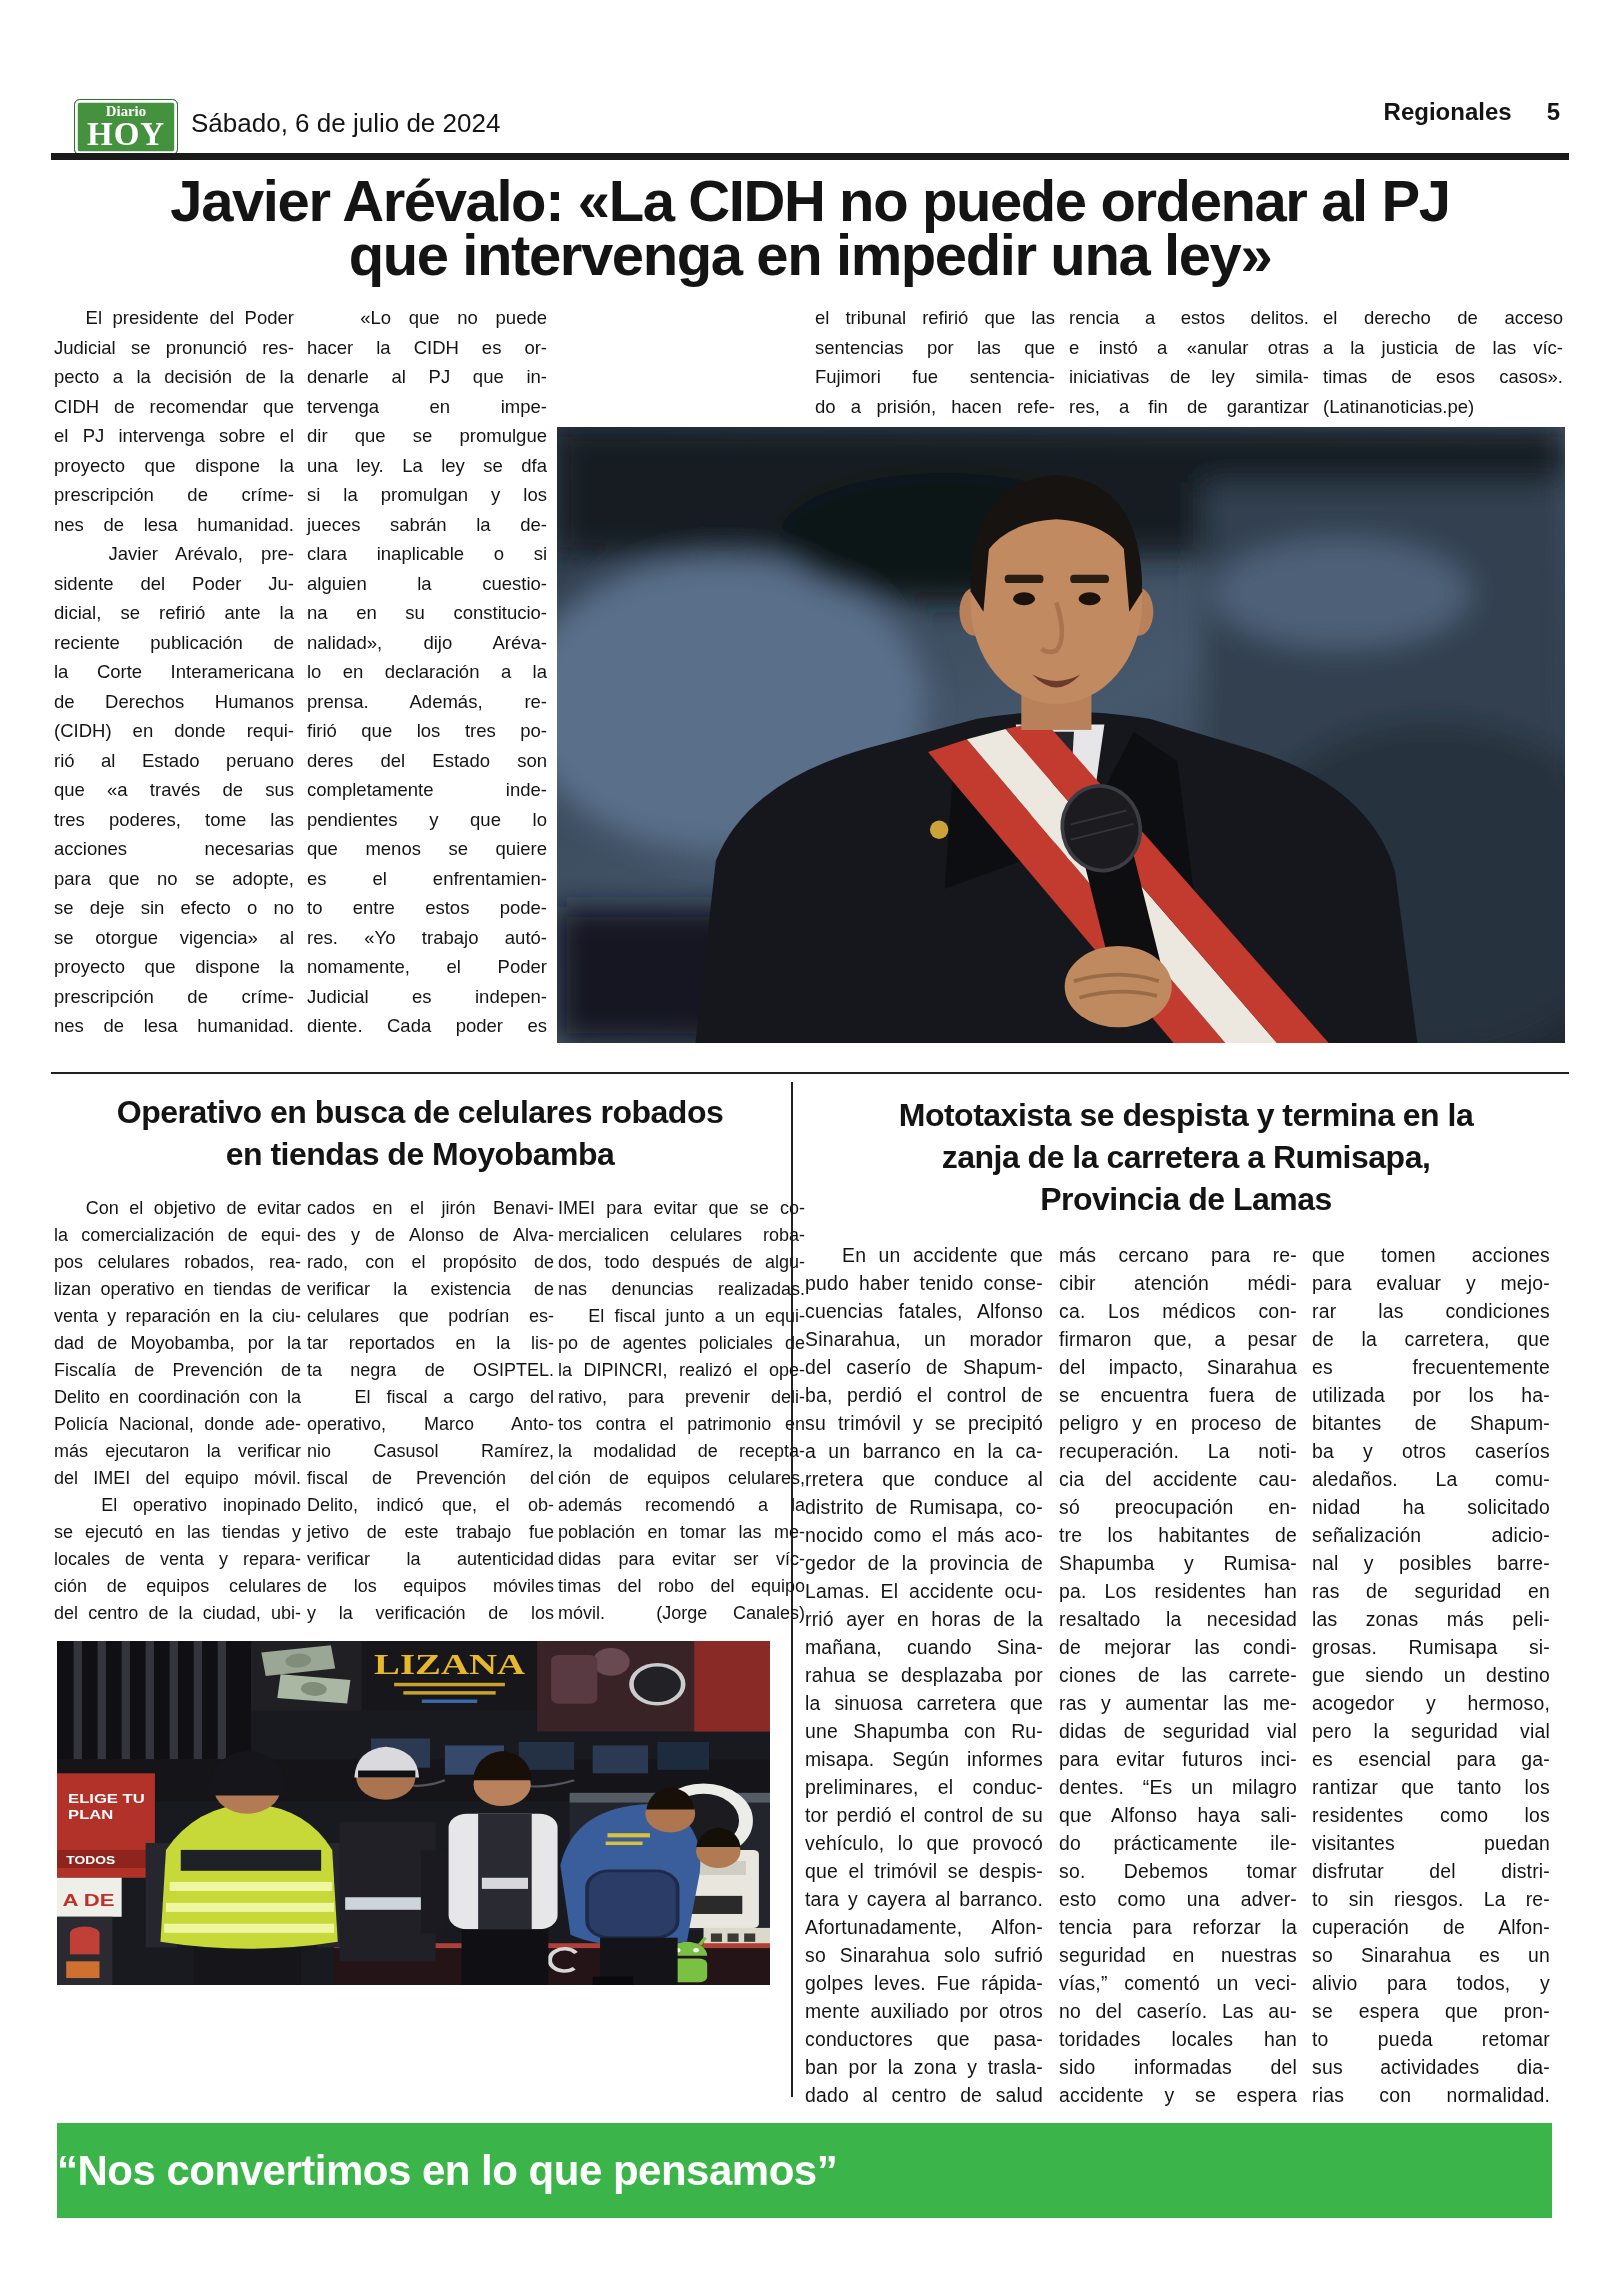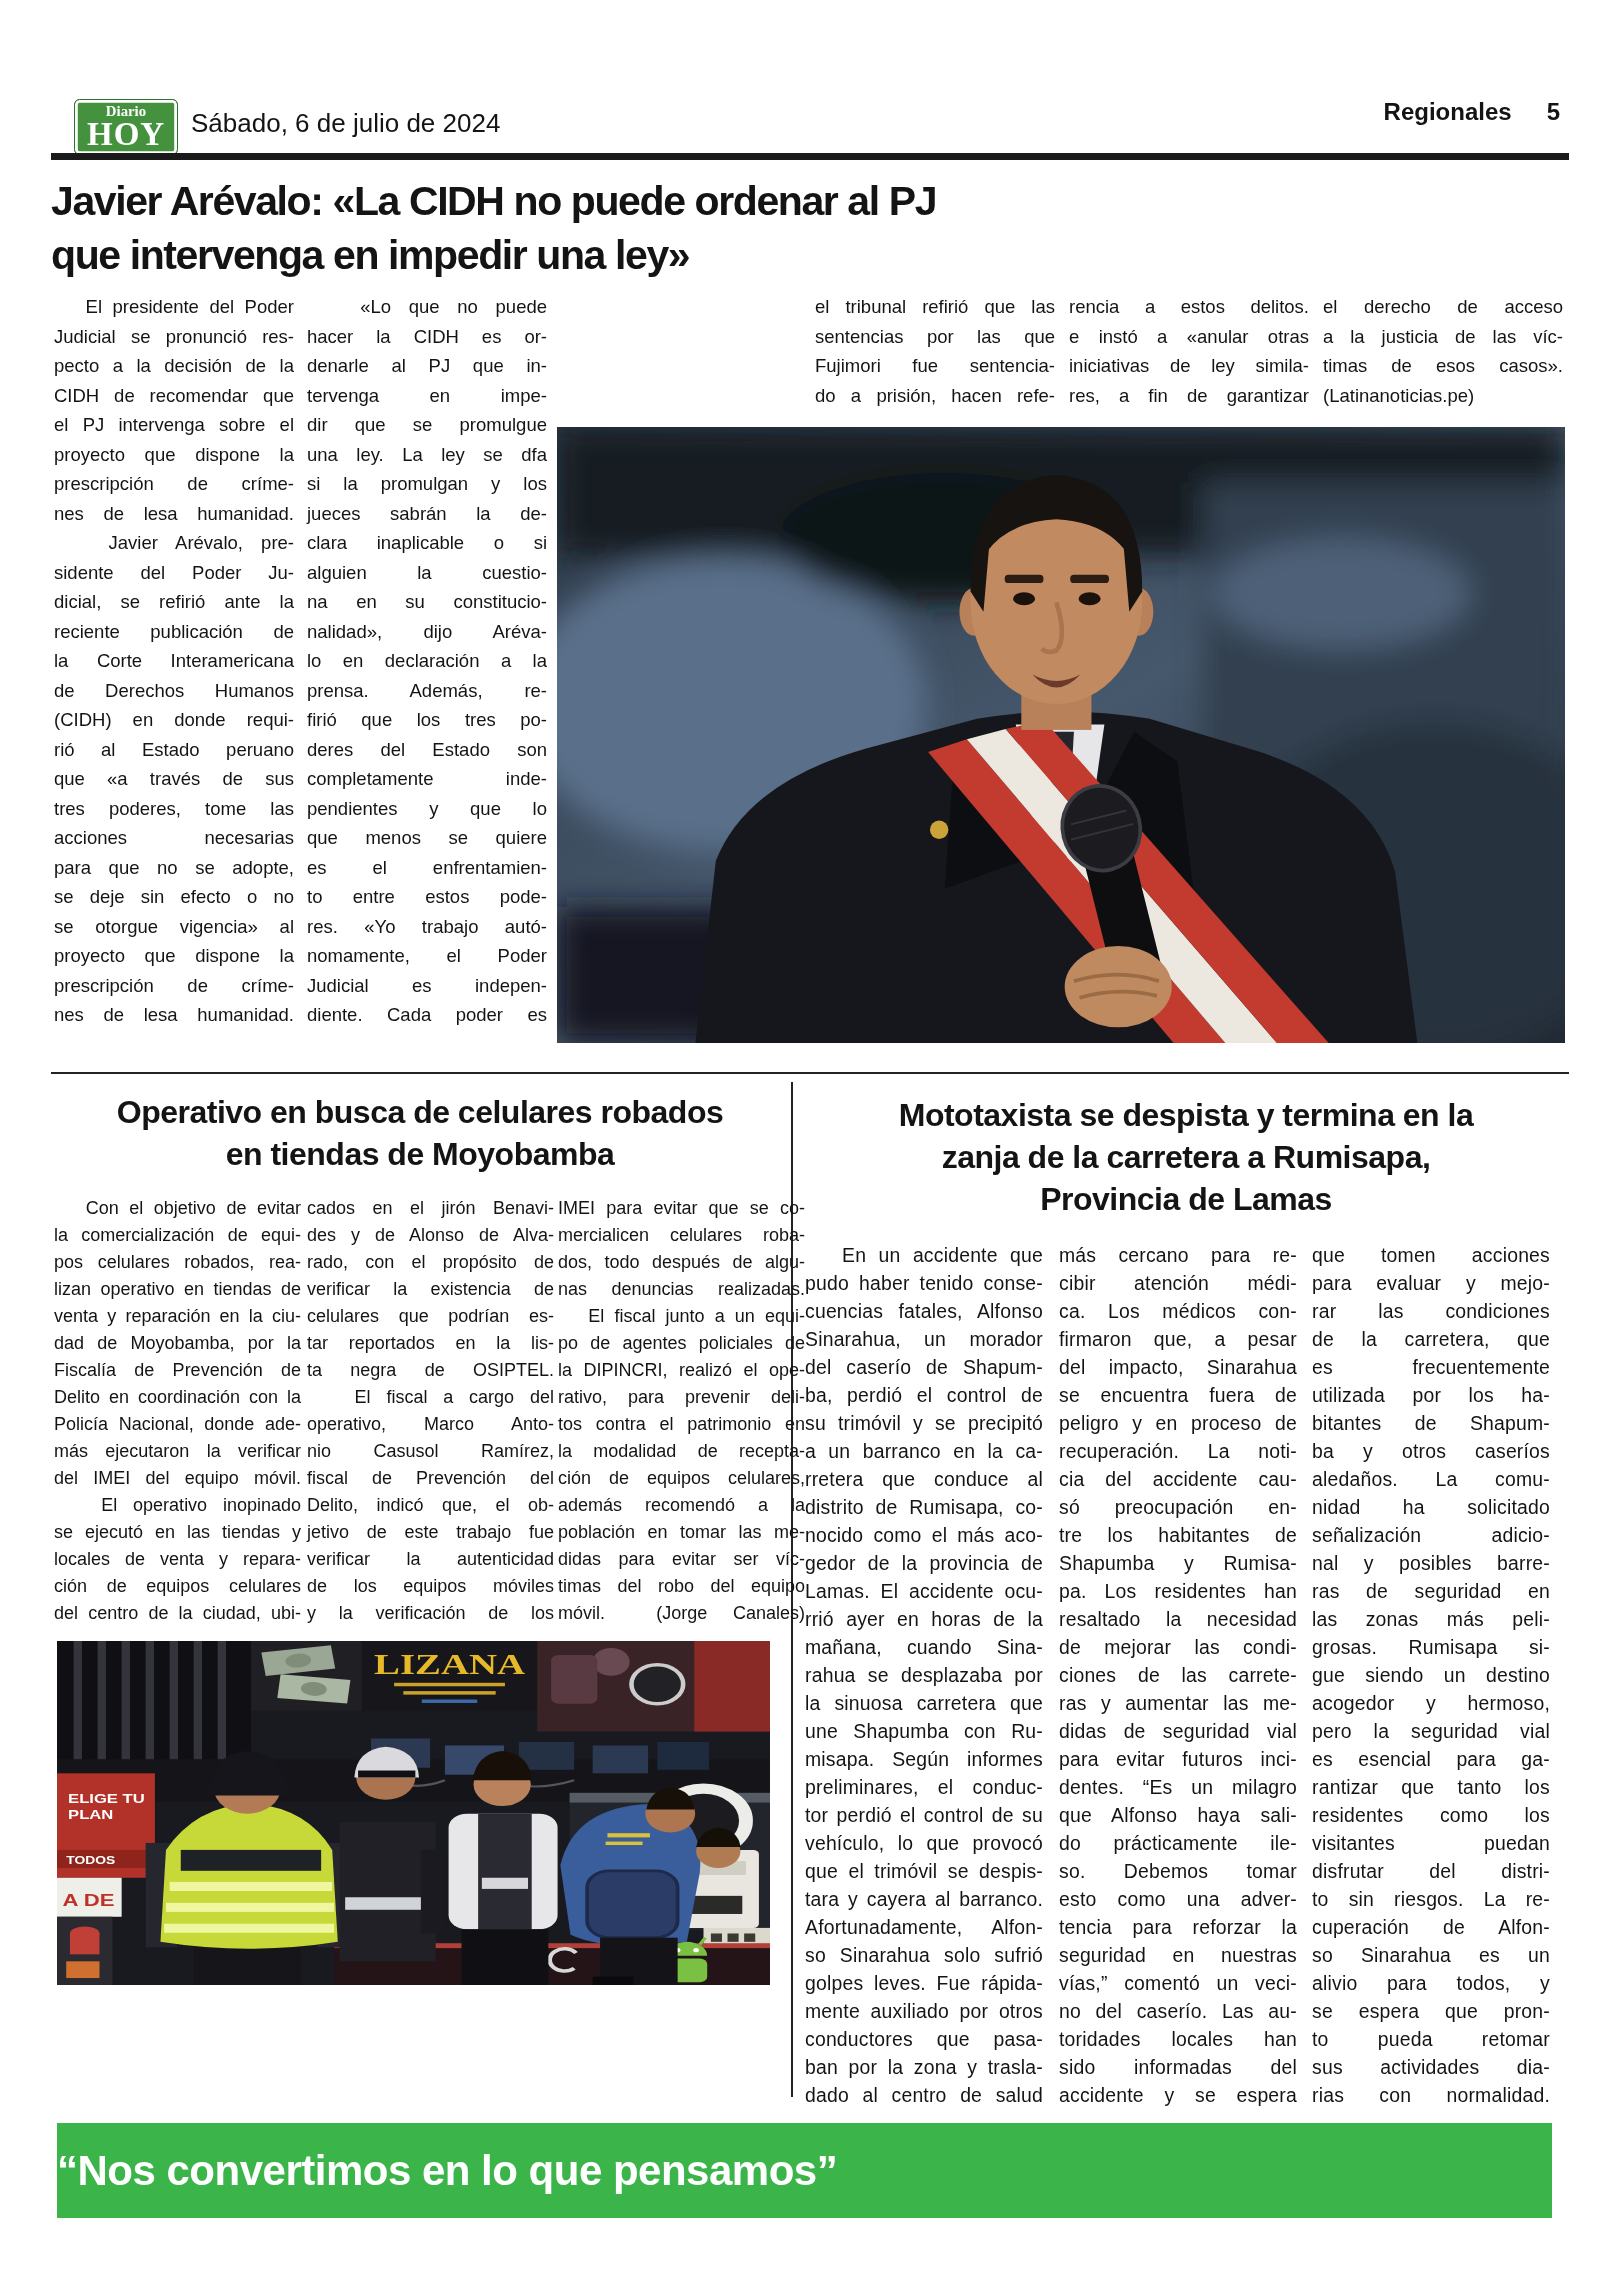--- a/index.html
+++ b/index.html
@@ -12,27 +12,27 @@
   .logo{position:absolute;left:74px;top:87px;width:102px;height:54px;background:var(--brand-green);
         border:1.8px solid #2e6e31;box-shadow:inset 0 0 0 2.8px #ffffff;border-radius:5.5px;
         display:flex;flex-direction:column;align-items:center;justify-content:center;margin-top:12px;}
   .logo .small{font-family:"Liberation Serif", serif;font-weight:bold;color:#fff;font-size:14.8px;line-height:14.8px;}
   .logo .big{font-family:"Liberation Serif", serif;font-weight:bold;color:#fff;font-size:33px;line-height:31px;letter-spacing:0.9px;}
   .date{position:absolute;left:191px;top:108px;font-size:26px;}
   .section{position:absolute;right:59px;top:98px;font-size:24px;font-weight:bold;}
   .section .num{margin-left:35px;}
   .hrule{position:absolute;left:51px;width:1518px;top:153px;height:7.4px;background:var(--rule-black);}
   
-  .main-headline{position:absolute;left:51px;top:174px;width:1518px;text-align:left;
-                 font-size:41px;font-weight:bold;line-height:54px;letter-spacing:-1.4px;}
+  .main-headline{position:absolute;left:51px;top:174px;width:1518px;text-align:center;
+                 font-size:58px;font-weight:bold;line-height:54px;letter-spacing:-1.4px;}
   .sub-headline{position:absolute;text-align:center;font-weight:bold;font-size:32px;line-height:42px;letter-spacing:-0.5px;}
   
   .col{position:absolute;}
   .ln{white-space:pre-wrap;text-align:justify;text-align-last:justify;}
-  .tcol{top:292px;width:240px;font-size:18.5px;line-height:29.5px;}
+  .tcol{top:303px;width:240px;font-size:18.5px;line-height:29.5px;}
   .lcol{top:1195px;width:247px;font-size:18px;line-height:27px;}
   .rcol{top:1241px;width:238px;font-size:19.4px;line-height:28px;letter-spacing:0.2px;}
   
   .midrule{position:absolute;left:51px;width:1518px;top:1072px;height:1.8px;background:#222;}
   .vdivider{position:absolute;left:791px;top:1082px;width:1.8px;height:1015px;background:#222;}
   
   .photo{position:absolute;overflow:hidden;}
   .photo svg{display:block;width:100%;height:100%;}
   
   .banner{position:absolute;left:57px;top:2123px;width:1495px;height:95px;background:var(--banner-green);

